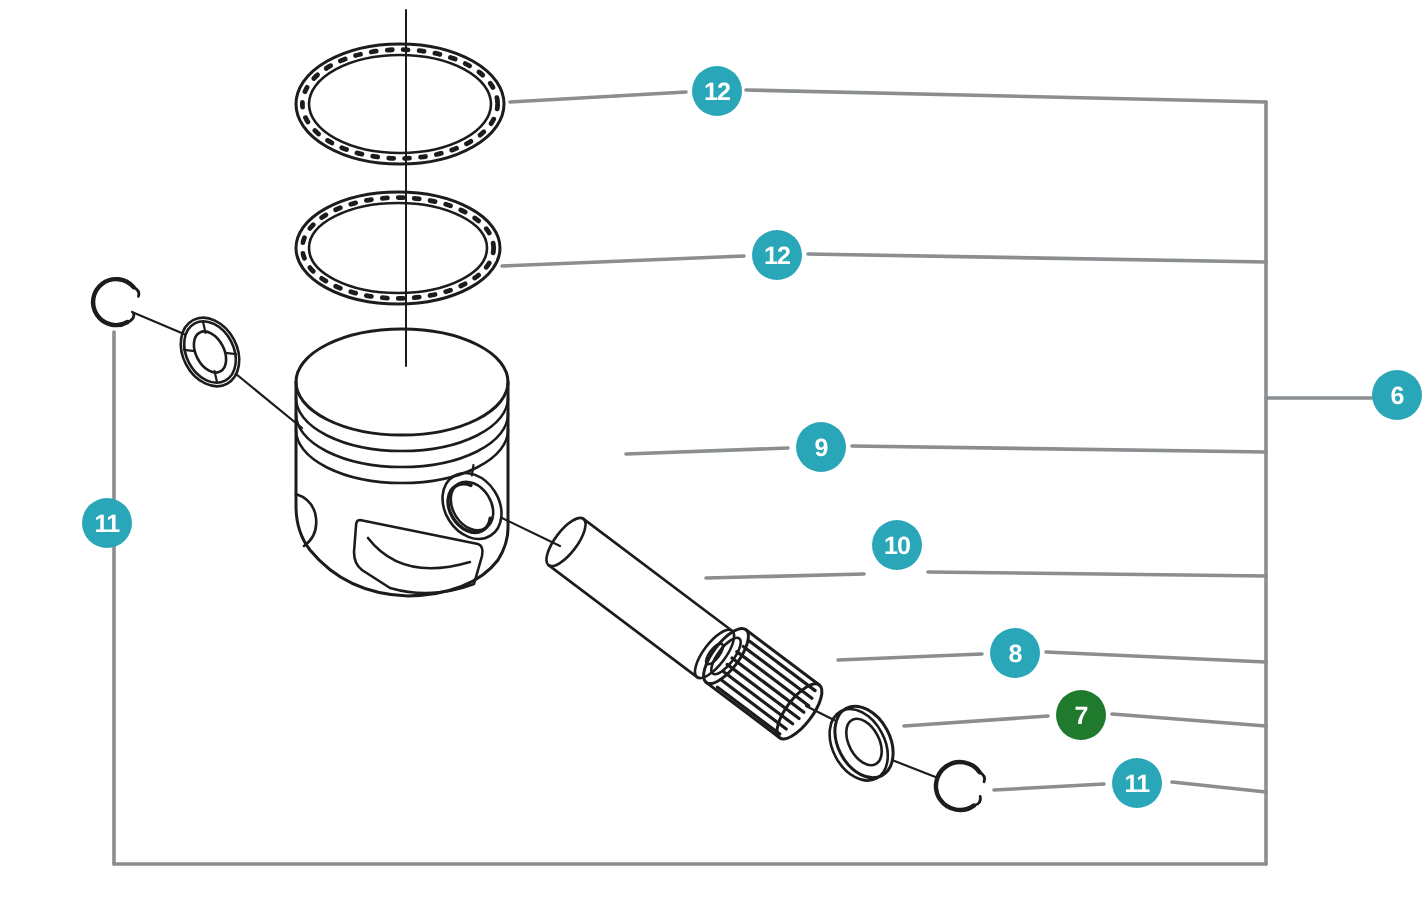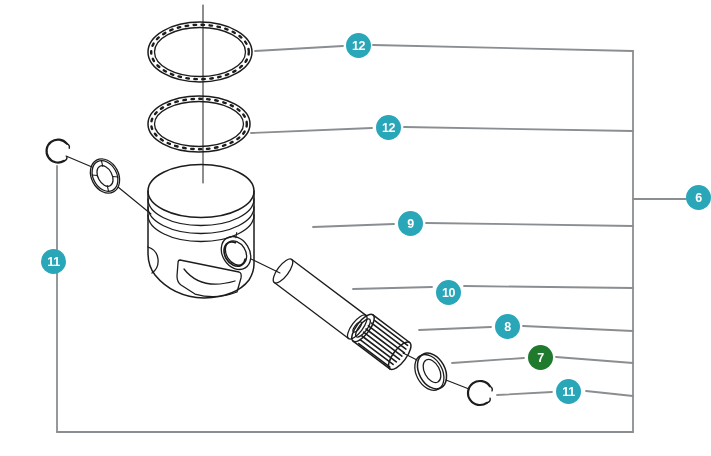--- a/index.html
+++ b/index.html
@@ -122,18 +122,18 @@
         <path d="M489.8,386.1 A12,12 0 1 0 486.9,402.8"></path>
         <path stroke-width="1.4" d="M489.8,386.1 q3.4,1.8 2.2,4.8 M486.9,402.8 q4,-1 3.2,-4.6"></path>
       </g>
     </g>
   </svg>
 
   <div class="badge" style="left: 346px; top: 33px; background: rgb(42, 166, 185);">12</div>
   <div class="badge" style="left: 376px; top: 115px; background: rgb(42, 166, 185);">12</div>
   <div class="badge" style="left: 686px; top: 185px; background: rgb(42, 166, 185);">6</div>
   <div class="badge" style="left: 398px; top: 211px; background: rgb(42, 166, 185);">9</div>
-  <div class="badge" style="left: 436px; top: 280px; background: rgb(42, 166, 185);">10</div>
+  <div class="badge" style="left: 436px; top: 260px; background: rgb(42, 166, 185);">10</div>
   <div class="badge" style="left: 495px; top: 314px; background: rgb(42, 166, 185);">8</div>
   <div class="badge" style="left: 528px; top: 345px; background: rgb(31, 122, 46);">7</div>
   <div class="badge" style="left: 556px; top: 379px; background: rgb(42, 166, 185);">11</div>
   <div class="badge" style="left: 41px; top: 249px; background: rgb(42, 166, 185);">11</div>
 </div>
 
 </body></html>

